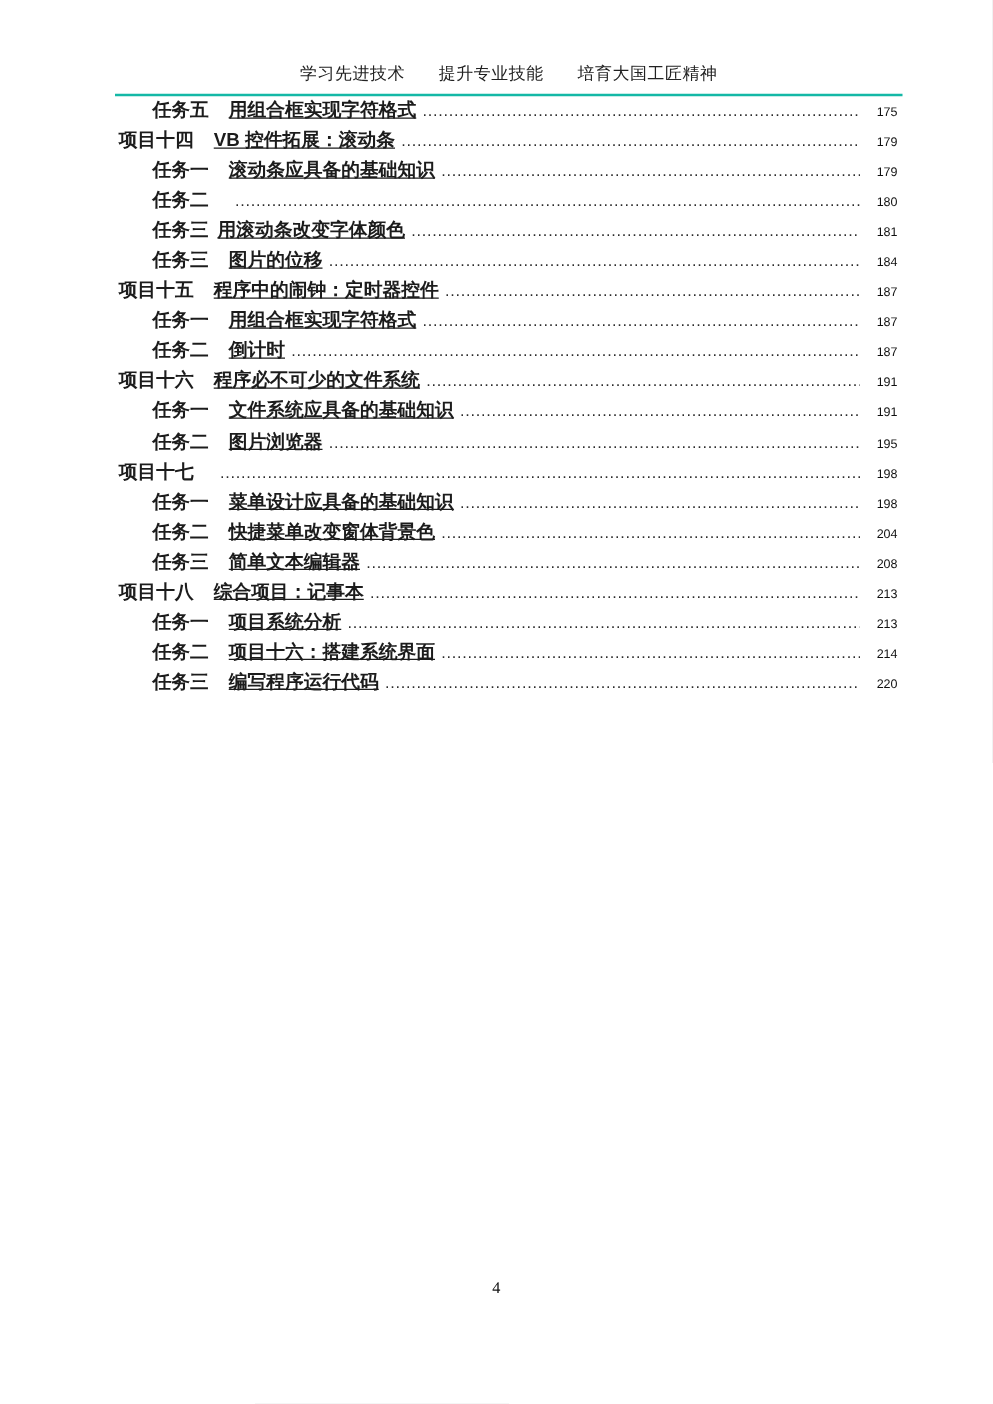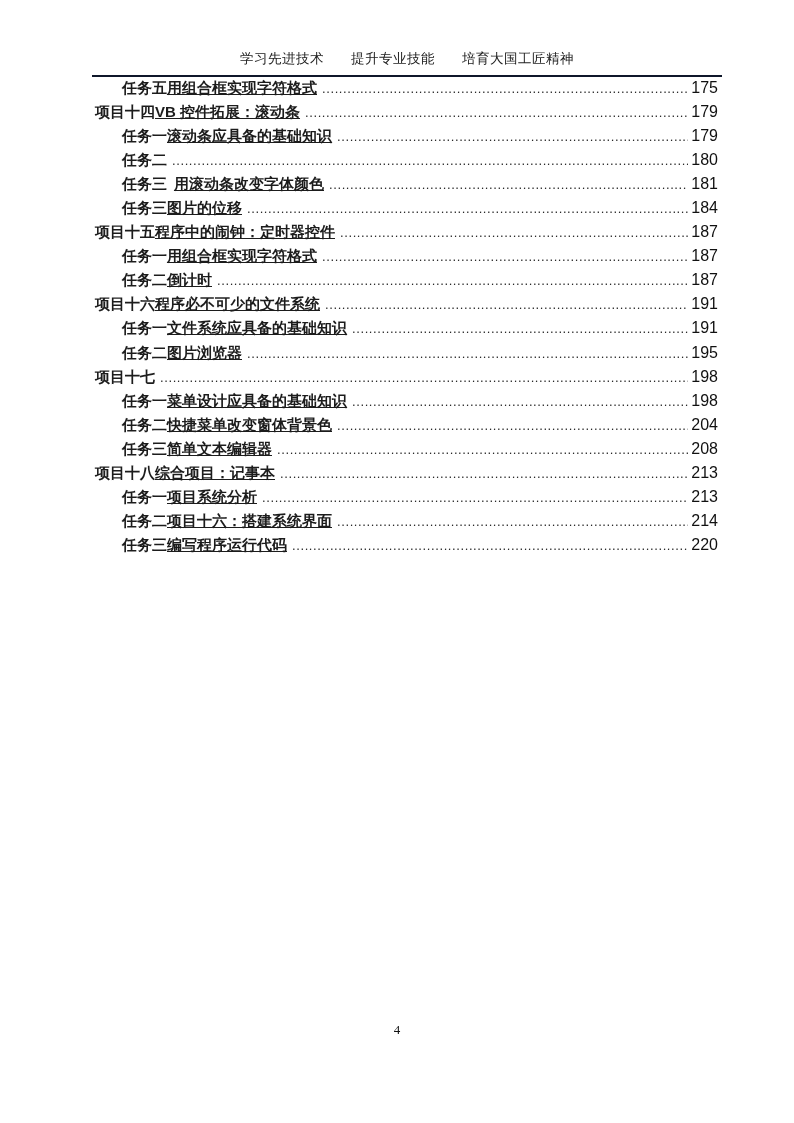--- a/index.html
+++ b/index.html
@@ -9,53 +9,53 @@
     position: absolute; left: 0; top: 0;
     width: 794px; height: 1123px;
     background: #ffffff;
     font-family: "Liberation Sans", "DejaVu Sans", sans-serif;
     color: #1a1a1a;
     overflow: hidden;
   }
   
   .page-header {
     position: absolute; left: 92px; top: 50px; width: 630px;
-    border-bottom: 2px solid #0f172a;
+    border-bottom: 2px solid #14b8a6;
     padding-bottom: 7px;
     display: flex; justify-content: center; gap: 27px;
     font-family: "Liberation Serif", "DejaVu Serif", serif;
     font-size: 13.5px; color: #222222;
     letter-spacing: 0.5px;
   }
   
   .toc {
     position: absolute; left: 95px; top: 79px; width: 623px;
   }
   .toc-row {
     display: flex; align-items: baseline;
     height: 24.05px;
     font-size: 15px; font-weight: 600; color: #1c1c1c;
     white-space: nowrap;
   }
   .toc-row.level-2 { padding-left: 27px; }
-  .toc-label { flex: none; }
+  .toc-label { flex: none; margin-right: 16px; }
   .toc-row.tight .toc-label { margin-right: 7px; }
   .toc-title { flex: none; text-decoration: underline; }
   .toc-leader {
     flex: 1 1 auto; overflow: hidden; white-space: nowrap;
     margin: 0 3px 0 5px;
     font-size: 13px; font-weight: 400; letter-spacing: 0.6px;
     color: #2a2a2a;
   }
   .toc-leader::after {
     content: "...................................................................................................................................................................................................................................................................";
   }
   .toc-page {
     flex: none; min-width: 27px; text-align: right;
-    font-size: 16px; font-weight: 400; color: #111111;
+    font-size: 10px; font-weight: 400; color: #111111;
   }
   
   .page-footer {
     position: absolute; left: 0; top: 1022px; width: 794px;
     text-align: center;
     font-family: "Liberation Serif", "DejaVu Serif", serif;
     font-size: 13px; color: #111111;
   }
 </style>
 </head>

